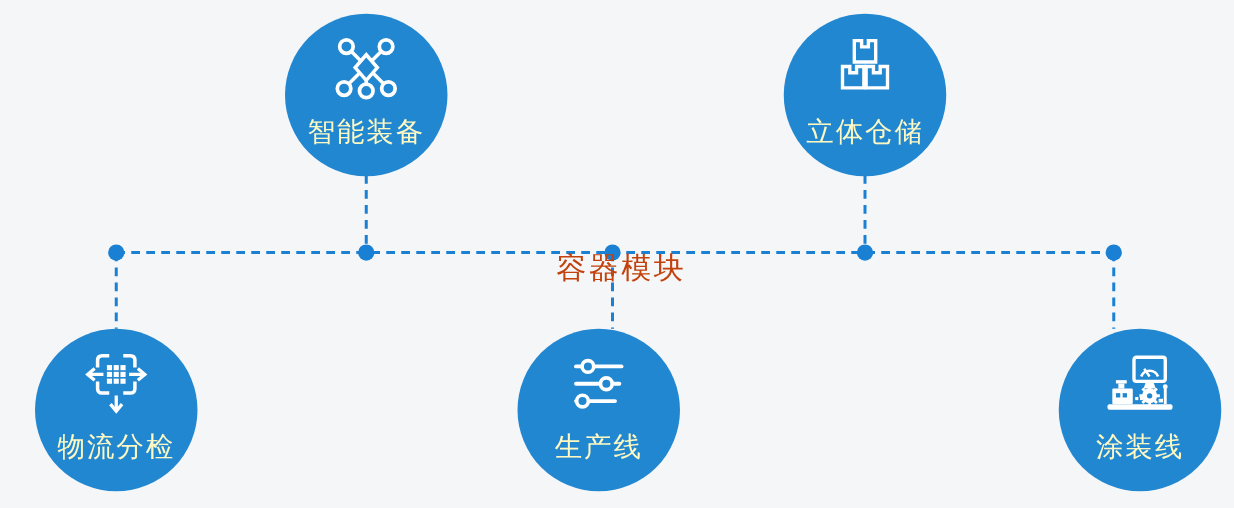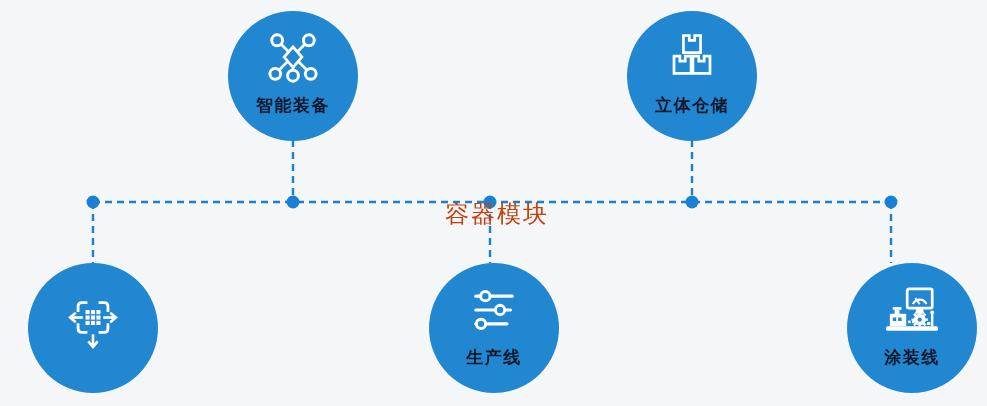--- a/index.html
+++ b/index.html
@@ -44,30 +44,30 @@
   }
   .node .icon {
     height: 58px;
     display: flex;
     align-items: center;
     justify-content: center;
     margin-top: -6px;
   }
   .node .label {
     margin-top: 7px;
-    color: #0f172a;
-    font-size: 17px;
-    font-weight: bold;
+    color: #fef9c3;
+    font-size: 22px;
+    font-weight: normal;
     letter-spacing: 1.5px;
     white-space: nowrap;
   }
   .node-smart-equipment   { left: 228px; top: 11px;  }
   .node-warehouse         { left: 627px; top: 11px; align-items: center;  }
   .node-logistics-sorting { left: 28px;  top: 263px; }
-  .node-production-line   { left: 429px; top: 263px; }
+  .node-production-line   { left: 414px; top: 263px; }
   .node-painting-line     { left: 847px; top: 263px; }
 </style>
 </head>
 <body>
 
 <svg class="connectors" width="987" height="406" viewBox="0 0 987 406" xmlns="http://www.w3.org/2000/svg">
   <g stroke="#1a80d3" stroke-width="2.4" stroke-dasharray="7 5" fill="none">
     <path d="M93,202 H891"></path>
     <path d="M293,140 V202"></path>
     <path d="M692,140 V202"></path>
@@ -143,20 +143,21 @@
       <g stroke="#fff" stroke-width="2.8" fill="none">
         <path d="M19,22 H6.5"></path>
         <path d="M11.5,17 L5.5,22 L11.5,27"></path>
         <path d="M41,22 H53.5"></path>
         <path d="M48.5,17 L54.5,22 L48.5,27"></path>
         <path d="M30,40 V52.5"></path>
         <path d="M25,47.5 L30,53.5 L35,47.5"></path>
       </g>
     </svg>
   </span>
+  <span class="label">物流分检</span>
 </div>
 
 <div class="node node-production-line">
   <span class="icon">
     <svg width="52" height="52" viewBox="0 0 60 60" xmlns="http://www.w3.org/2000/svg">
       <g stroke="#fff" stroke-width="3.6" stroke-linecap="round" fill="none">
         <path d="M9,14 H51"></path>
         <path d="M9,30 H49"></path>
         <path d="M9,46 H45"></path>
       </g>

